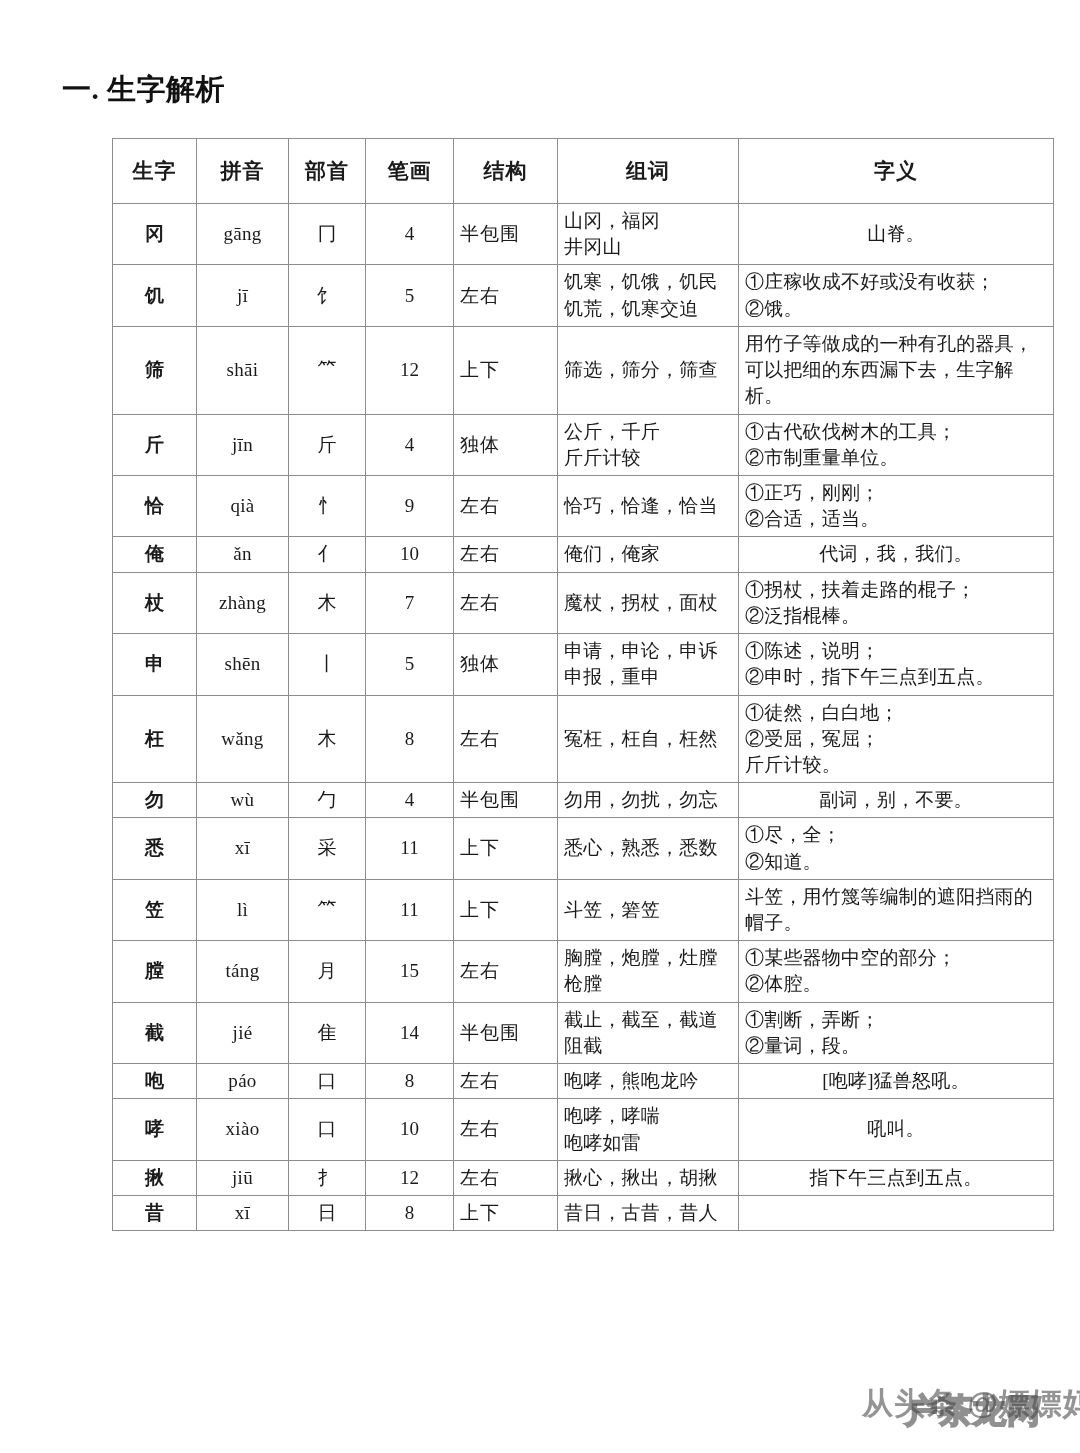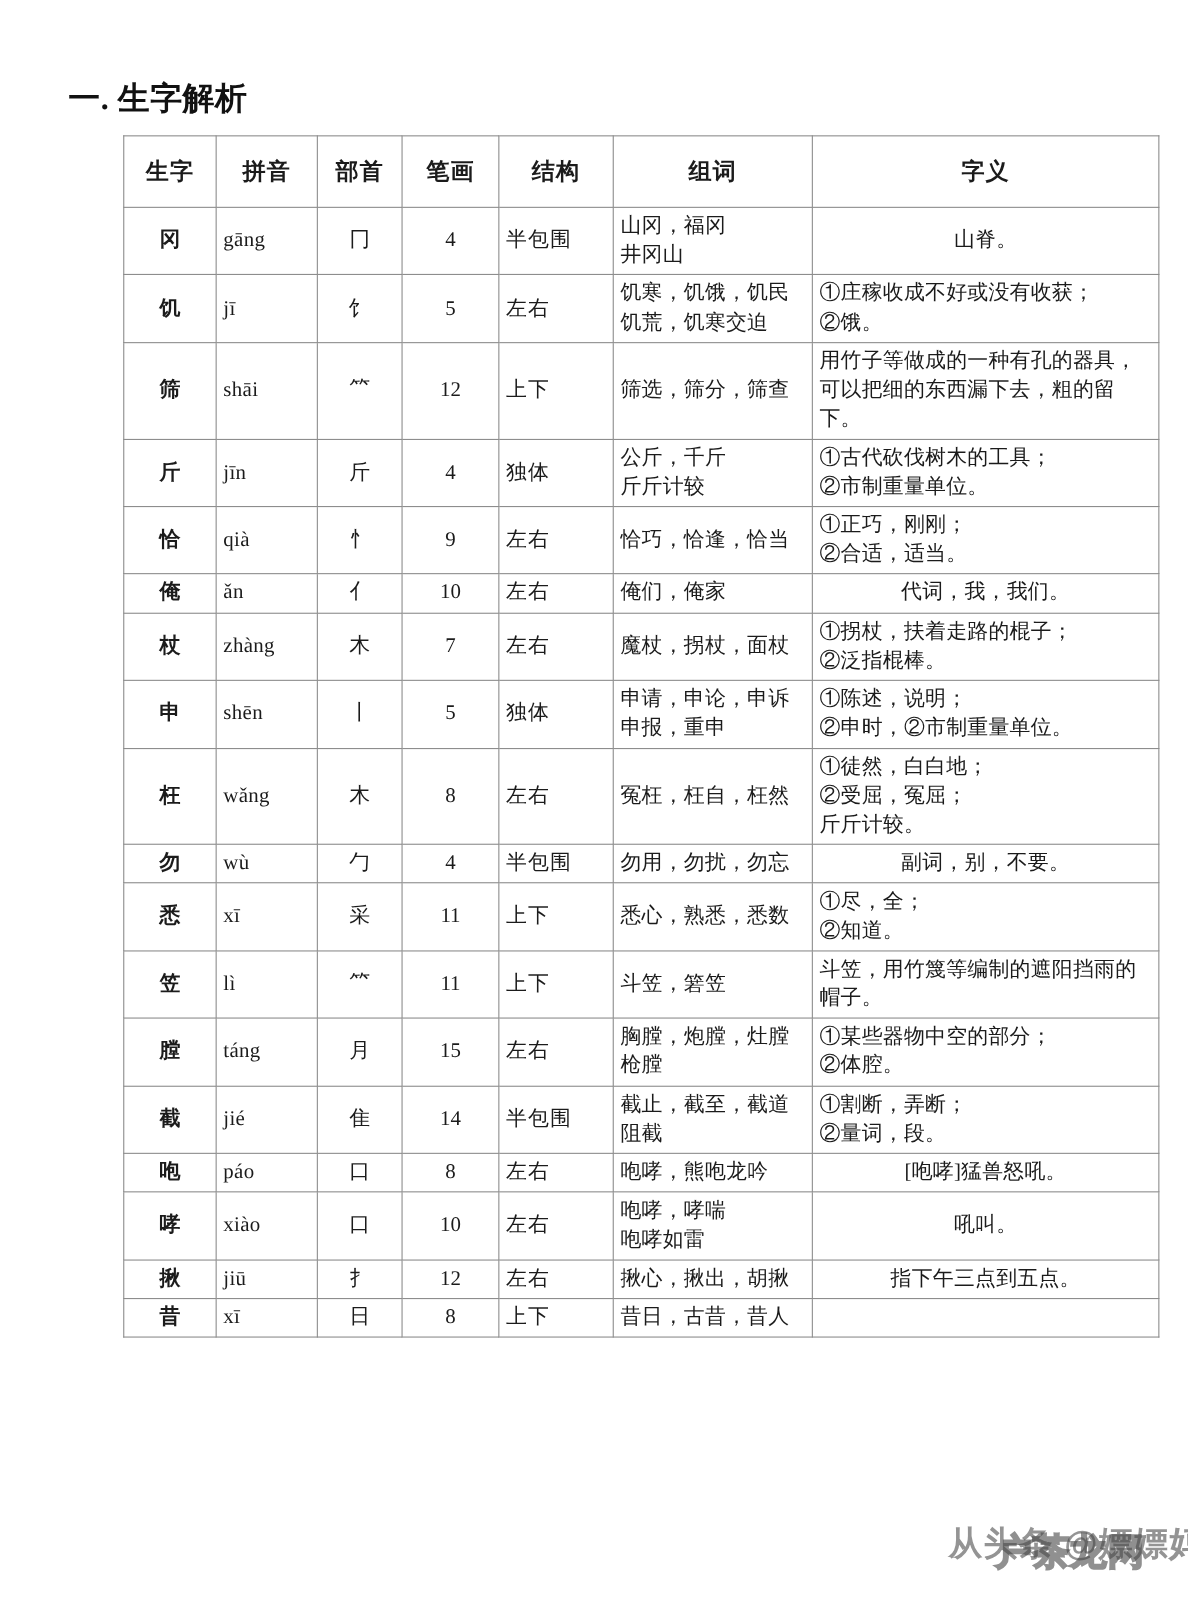--- a/index.html
+++ b/index.html
@@ -28,21 +28,21 @@
     font-size: 29px;
     font-weight: 700;
     letter-spacing: 0.5px;
     color: #111111;
     font-family: "Liberation Serif", "DejaVu Serif", serif;
     white-space: nowrap;
   }
   .table-wrap {
     position: absolute;
     left: 112px;
-    top: 123px;
+    top: 138px;
     width: 941px;
   }
   table.vocab {
     border-collapse: collapse;
     width: 941px;
     table-layout: fixed;
     background: #ffffff;
   }
   table.vocab col.c-char   { width: 84px; }
   table.vocab col.c-pinyin { width: 92px; }
@@ -67,21 +67,21 @@
     font-size: 21px;
     letter-spacing: 1px;
   }
   td.char {
     text-align: center;
     color: #d4818d;
     font-size: 25px;
     font-weight: 600;
   }
   td.pinyin {
-    text-align: left;
+    text-align: center;
     font-size: 20px;
     font-family: "Liberation Serif", "DejaVu Serif", serif;
     letter-spacing: 0.3px;
   }
   td.radical {
     text-align: center;
     font-size: 21px;
   }
   td.strokes {
     text-align: center;
@@ -196,21 +196,21 @@
           <tr>
             <td class="char">筛</td>
             <td class="pinyin">shāi</td>
             <td class="radical">⺮</td>
             <td class="strokes">12</td>
             <td class="struct">上下</td>
             <td class="words">
               <span class="ln">筛选，筛分，筛查</span>
             </td>
             <td class="meaning">
-              <span class="ln">用竹子等做成的一种有孔的器具，可以把细的东西漏下去，粗的留下。</span>
+              <span class="ln">用竹子等做成的一种有孔的器具，可以把细的东西漏下去，生字解析。</span>
             </td>
           </tr>
           <tr>
             <td class="char">斤</td>
             <td class="pinyin">jīn</td>
             <td class="radical">斤</td>
             <td class="strokes">4</td>
             <td class="struct">独体</td>
             <td class="words">
               <span class="ln">公斤，千斤</span>
@@ -267,21 +267,21 @@
             <td class="pinyin">shēn</td>
             <td class="radical">丨</td>
             <td class="strokes">5</td>
             <td class="struct">独体</td>
             <td class="words">
               <span class="ln">申请，申论，申诉</span>
               <span class="ln">申报，重申</span>
             </td>
             <td class="meaning">
               <span class="ln">①陈述，说明；</span>
-              <span class="ln">②申时，②市制重量单位。</span>
+              <span class="ln">②申时，指下午三点到五点。</span>
             </td>
           </tr>
           <tr>
             <td class="char">枉</td>
             <td class="pinyin">wǎng</td>
             <td class="radical">木</td>
             <td class="strokes">8</td>
             <td class="struct">左右</td>
             <td class="words">
               <span class="ln">冤枉，枉自，枉然</span>

